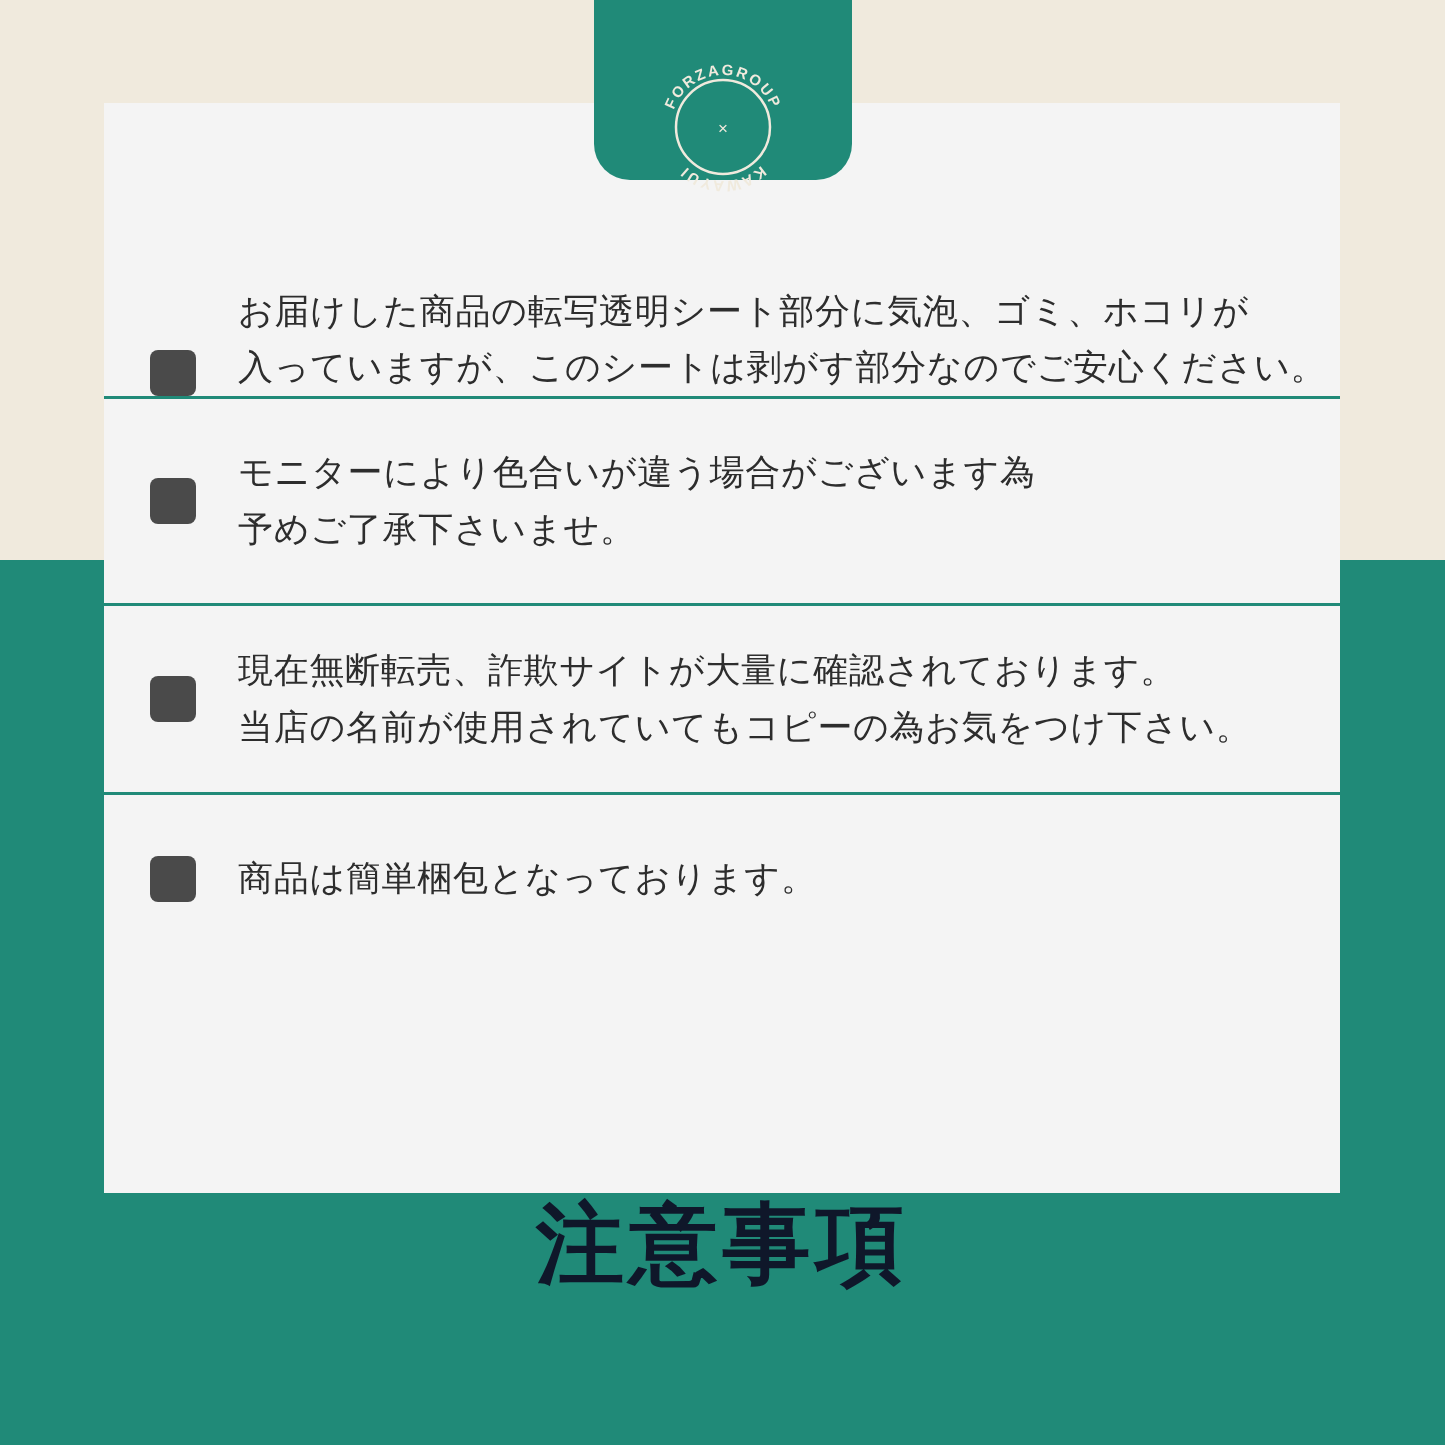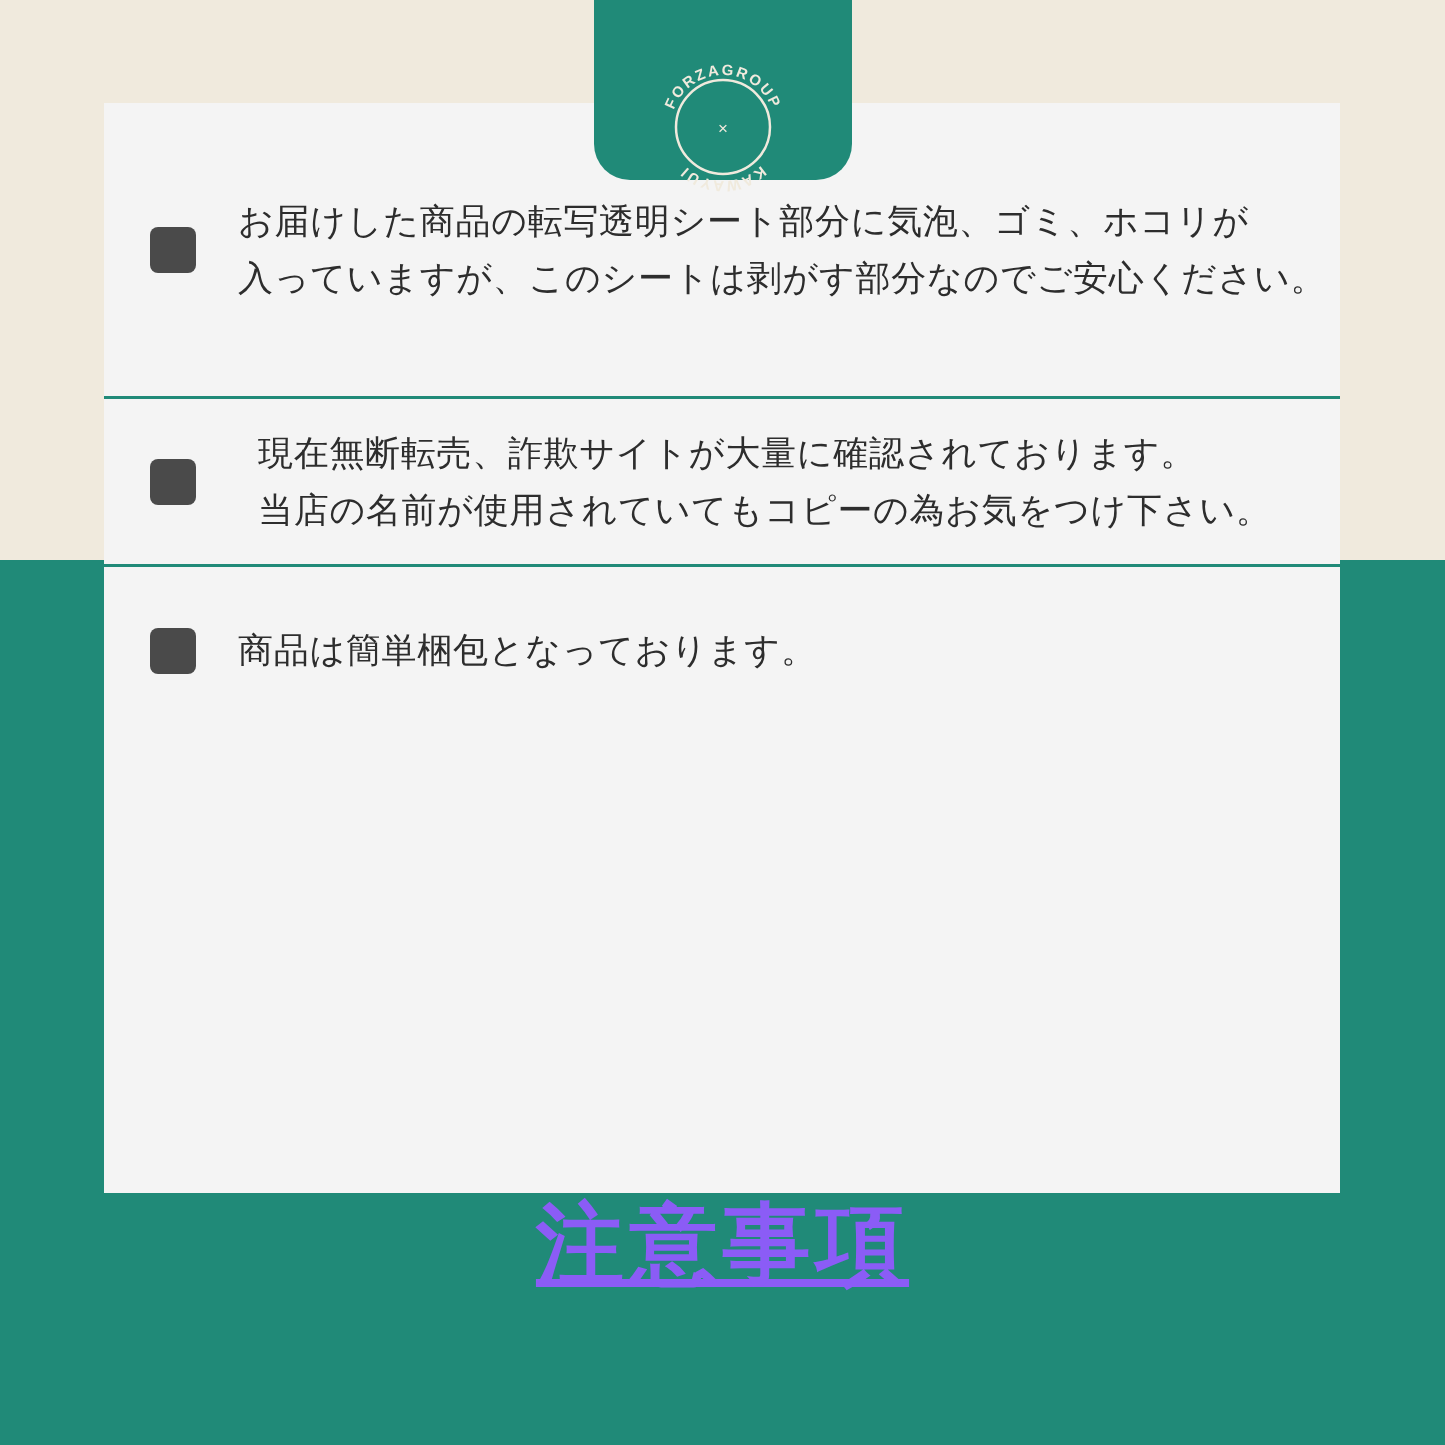--- a/index.html
+++ b/index.html
@@ -85,43 +85,42 @@
   .note-text {
     font-size: 35px;
     line-height: 1.62;
     color: #2d2d2d;
     letter-spacing: 0.02em;
     font-weight: 500;
     white-space: pre-line;
   }
 
   
-  .r1 { height: 293px; }
+  .r1 { height: 293px; align-items: flex-end; }
   .r2 { height: 207px; }
   .r3 { height: 207px; }
-  .r4 { height: 168px; gap: 20px; }
+  .r4 { height: 189px; }
   .r5 { height: 170px; }
 
   
   .title-block {
     position: absolute;
     left: 0;
     top: 1196px;
     width: 1445px;
     text-align: center;
     z-index: 4;
   }
   .main-title {
     font-size: 88px;
     font-weight: 700;
-    color: #8b5cf6;
+    color: #0f172a;
     letter-spacing: 0.06em;
     line-height: 1.1;
     margin: 0;
-    text-decoration: underline;
   }
   .subtitle-pill {
     display: inline-block;
     margin-top: 30px;
     background: #f0eadd;
     color: #208a78;
     font-size: 30px;
     font-weight: 700;
     letter-spacing: 0.05em;
     padding: 15px 42px 17px;
@@ -153,20 +152,25 @@
 
   <div class="panel">
 
     <div class="note-row r1">
       <span class="bullet"></span>
       <span class="note-text">お届けした商品の転写透明シート部分に気泡、ゴミ、ホコリが
 入っていますが、このシートは剥がす部分なのでご安心ください。</span>
     </div>
 
 
+    <div class="note-row r3">
+      <span class="bullet"></span>
+      <span class="note-text">モニターにより色合いが違う場合がございます為
+予めご了承下さいませ。</span>
+    </div>
 
     <div class="note-row r4">
       <span class="bullet"></span>
       <span class="note-text">現在無断転売、詐欺サイトが大量に確認されております。
 当店の名前が使用されていてもコピーの為お気をつけ下さい。</span>
     </div>
 
     <div class="note-row r5">
       <span class="bullet"></span>
       <span class="note-text">商品は簡単梱包となっております。</span>

